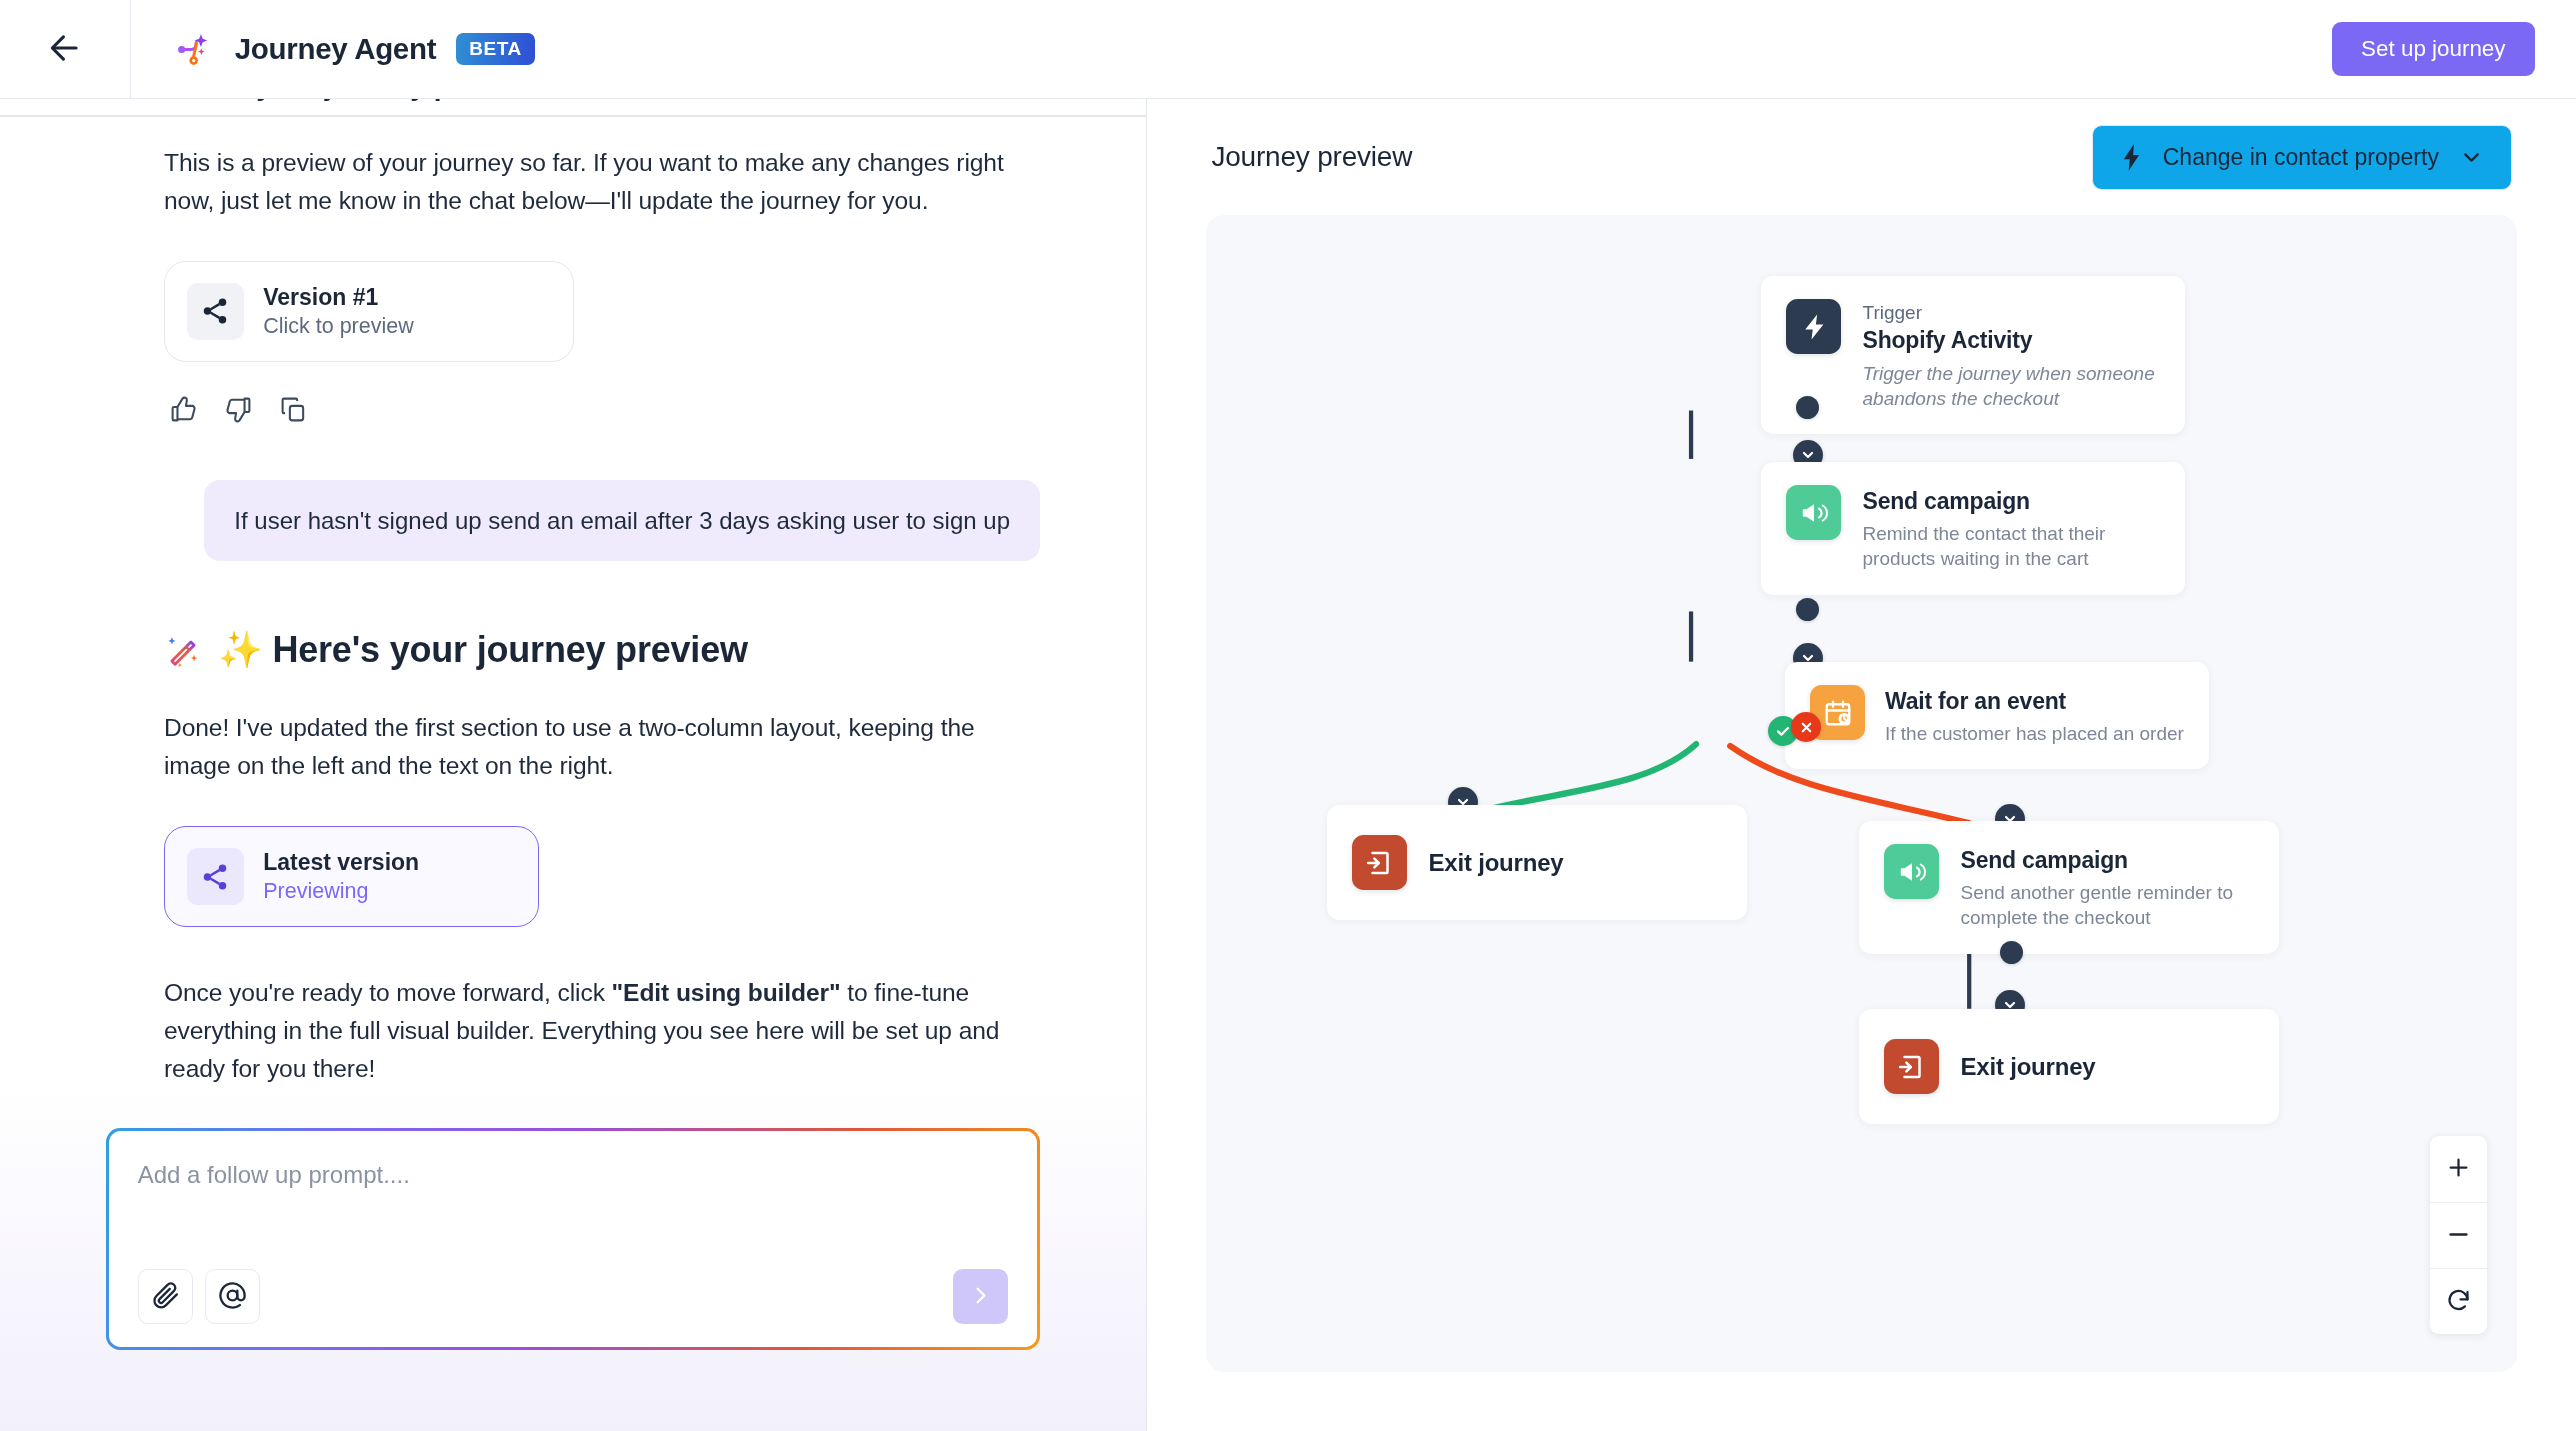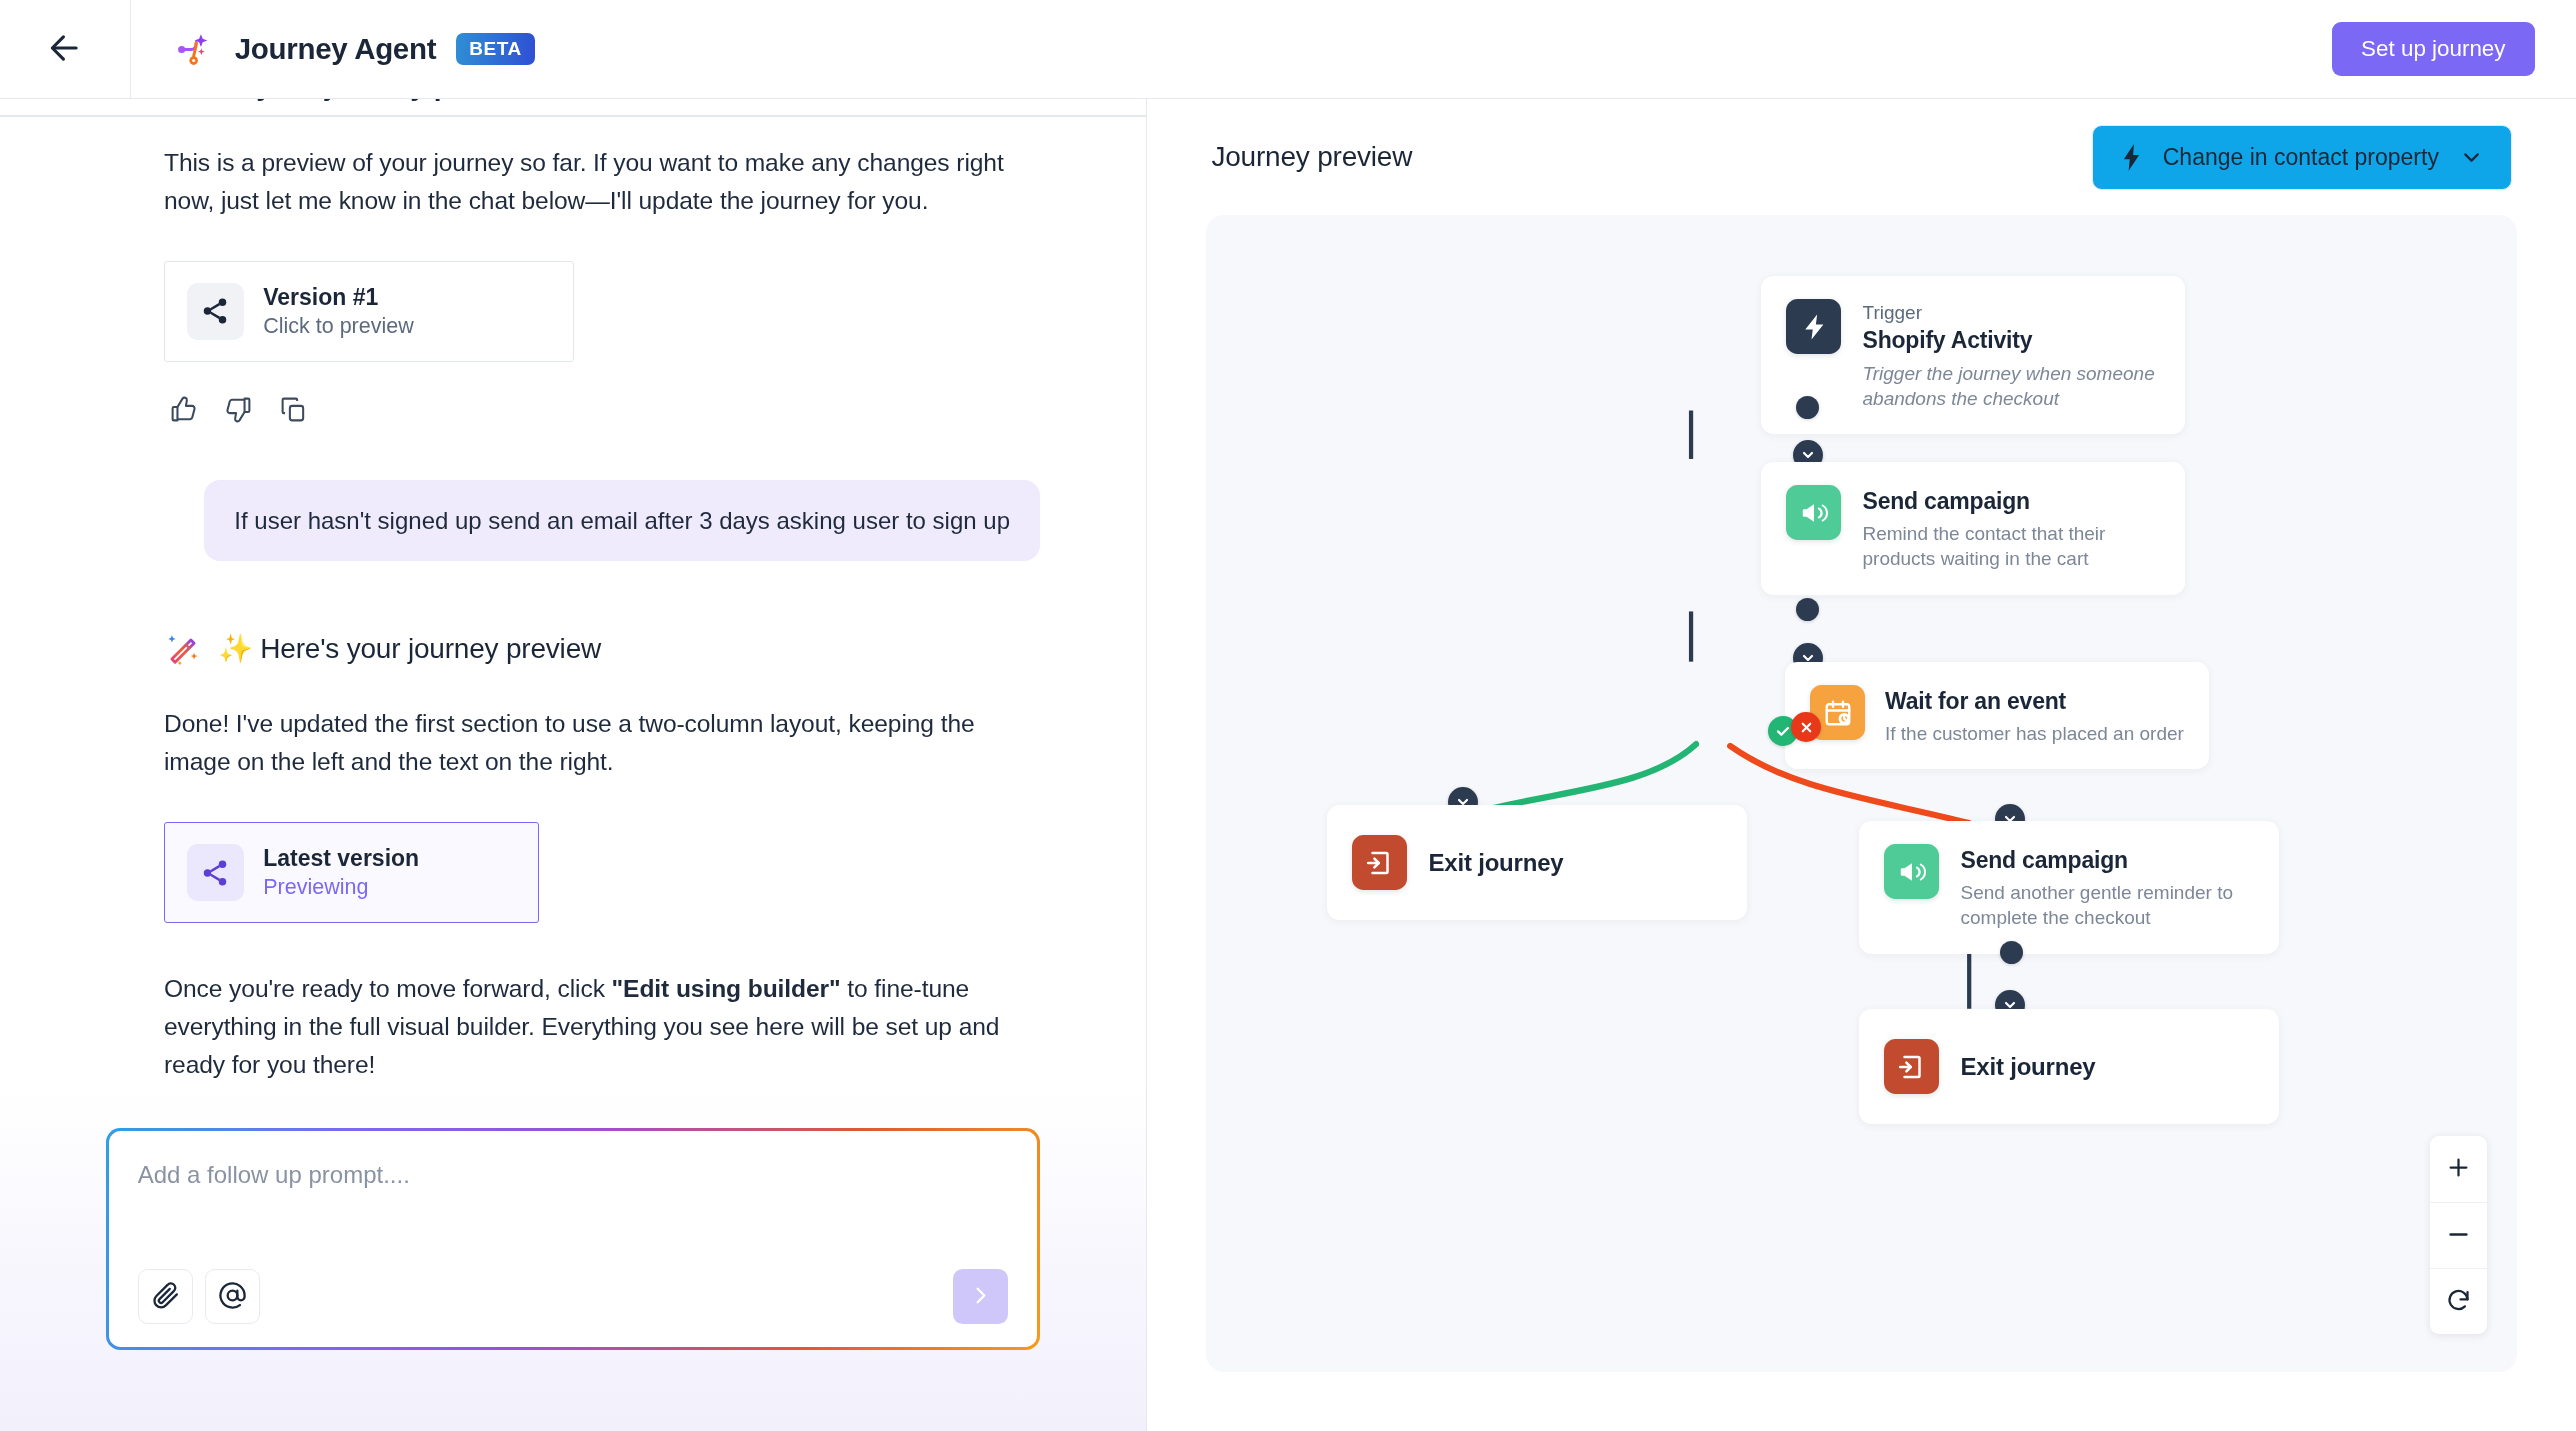--- a/index.html
+++ b/index.html
@@ -83,21 +83,21 @@
     font-size: 24.6px; line-height: 1.55; color: #1f2b3d;
     letter-spacing: -0.1px;
   }
   .msg-para.first { padding-top: 45px; }
   .msg-para b { font-weight: 700; }
 
   
   .version-card {
     margin-top: 41px;
     width: 410px;
-    background: #fff; border: 1.8px solid #e3e7ee; border-radius: 3px;
+    background: #fff; border: 1.8px solid #e3e7ee; border-radius: 22px;
     padding: 20.6px 21.5px; display: flex; align-items: center; gap: 19.7px;
     cursor: pointer;
   }
   .version-card.active { border-color: #7b68f5; background: #faf9ff; width: 375px; }
   .version-icon {
     width: 57px; height: 57px; border-radius: 10.7px; background: #f0f2f6;
     display: flex; align-items: center; justify-content: center; flex: 0 0 57px;
   }
   .version-card.active .version-icon { background: #ebe7fd; }
   .version-icon svg { width: 30px; height: 30px; }
@@ -115,21 +115,21 @@
   .user-bubble {
     background: #efeafc; color: #1f2b3d;
     font-size: 24px; line-height: 1.4;
     padding: 24px 30px; border-radius: 16px;
     max-width: 841px;
   }
 
   
   .assist-head { display: flex; align-items: center; gap: 16px; margin-top: 68px; }
   .wand-icon { width: 38px; height: 38px; flex: 0 0 38px; }
-  .assist-title { font-size: 28px; font-weight: 400; color: #1b2738; letter-spacing: -0.2px; }
+  .assist-title { font-size: 36px; font-weight: 700; color: #1b2738; letter-spacing: -0.2px; }
 
   
   .composer-wrap { padding: 0 106px 81px 106px; }
   .composer {
     position: relative; height: 222px; border-radius: 14.3px;
     background: linear-gradient(105deg,#2f9fe0 0%,#7b68f5 25%,#9b4fd8 48%,#e0563a 76%,#f59b1c 100%);
     padding: 2.7px;
   }
   .composer-inner {
     width: 100%; height: 100%; background: #fff; border-radius: 11.6px;

